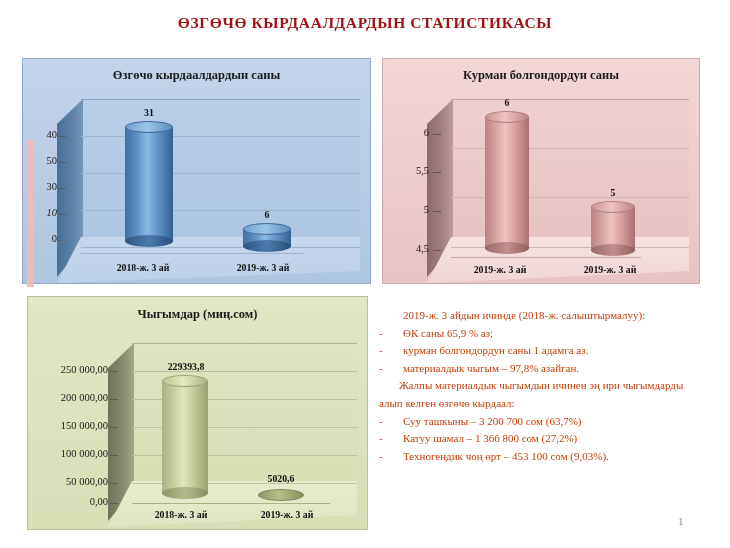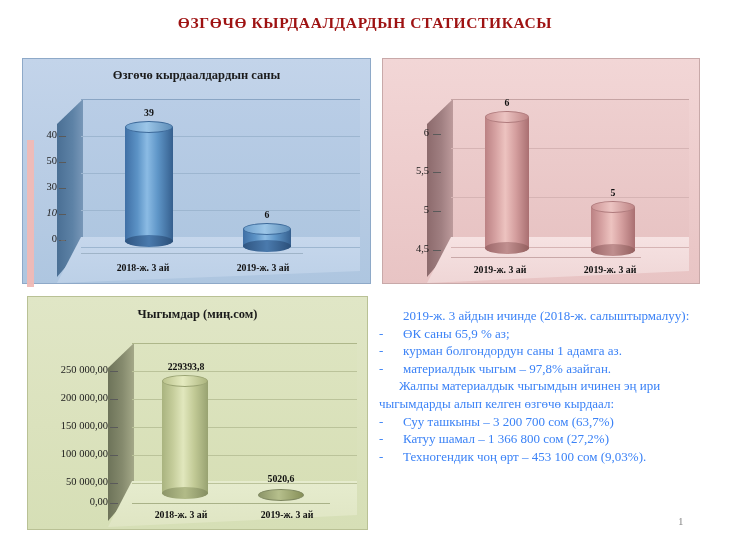--- a/index.html
+++ b/index.html
@@ -149,23 +149,23 @@
     position: absolute;
     left: 27px; top: 140px; width: 7px; height: 147px;
     background: #f0b9b5;
     opacity: 0.95;
   }
 
   
   #summary-text {
     position: absolute;
     left: 379px; top: 307px; width: 316px;
-    font-size: 13px;
+    font-size: 11px;
     line-height: 17.6px;
-    color: #3b82f6;
+    color: #c2410c;
     font-family: "Liberation Serif", "DejaVu Serif", serif;
   }
   #summary-text .lead {
     text-align: justify;
     text-justify: inter-word;
     text-indent: 24px;
     margin: 0;
   }
   #summary-text .para {
     text-indent: 20px;
@@ -219,36 +219,37 @@
   <div class="tickmark" style="left:36px; top:181px; width:7px; background:#5a5a5a;"></div>
 
   <div class="gridline" style="left:38px; top:181px; width:4px; background:#6b6b6b;"></div>
   <div class="gridline" style="left:58px; top:194px; width:222px; background:#9fb4c8;"></div>
 
   <div class="cyl" style="left:102px; top:62px; width:48px; height:127px;">
     <div class="body" style="top:6px; height:115px; background:linear-gradient(90deg,#3f6fa5 0%,#5c93c6 26%,#8bbbe4 46%,#5f96c8 68%,#355f8e 100%);"></div>
     <div class="cap" style="top:0px;  height:12px; background:linear-gradient(90deg,#6fa0cd 0%,#9cc6e8 45%,#5e8db8 100%); border:1px solid #3e6b9b;"></div>
     <div class="cap" style="top:114px; height:12px; background:linear-gradient(90deg,#2f5581 0%,#4a7aad 50%,#2b4f79 100%);"></div>
   </div>
-  <div class="dlabel" style="left:102px; top:48px; width:48px;">39</div>
+  <div class="dlabel" style="left:102px; top:48px; width:48px;">31</div>
 
   <div class="cyl" style="left:220px; top:164px; width:48px; height:30px;">
     <div class="body" style="top:6px; height:18px; background:linear-gradient(90deg,#3f6fa5 0%,#5c93c6 26%,#8bbbe4 46%,#5f96c8 68%,#355f8e 100%);"></div>
     <div class="cap" style="top:0px;  height:12px; background:linear-gradient(90deg,#6fa0cd 0%,#9cc6e8 45%,#5e8db8 100%); border:1px solid #3e6b9b;"></div>
     <div class="cap" style="top:17px; height:12px; background:linear-gradient(90deg,#2f5581 0%,#4a7aad 50%,#2b4f79 100%);"></div>
   </div>
   <div class="dlabel" style="left:220px; top:150px; width:48px;">6</div>
 
   <div class="xlabel" style="left:60px;  top:203px; width:120px;">2018-ж. 3 ай</div>
   <div class="xlabel" style="left:180px; top:203px; width:120px;">2019-ж. 3 ай</div>
 </div>
 
 <div id="stray-strip"></div>
 
 <div class="chart-panel" id="chart-deaths">
+  <div class="chart-title">Курман болгондордун саны</div>
 
   <div id="c2-wall"></div>
   <div id="c2-side"></div>
   <div id="c2-floor"></div>
 
   <div class="gridline" style="left:68px; top:40px;  width:238px; background:#c6a4a4;"></div>
   <div class="gridline" style="left:68px; top:89px;  width:238px; background:#d6b4b4;"></div>
   <div class="gridline" style="left:68px; top:138px; width:238px; background:#d6b4b4;"></div>
   <div class="gridline" style="left:68px; top:188px; width:238px; background:#d6b4b4;"></div>
 

